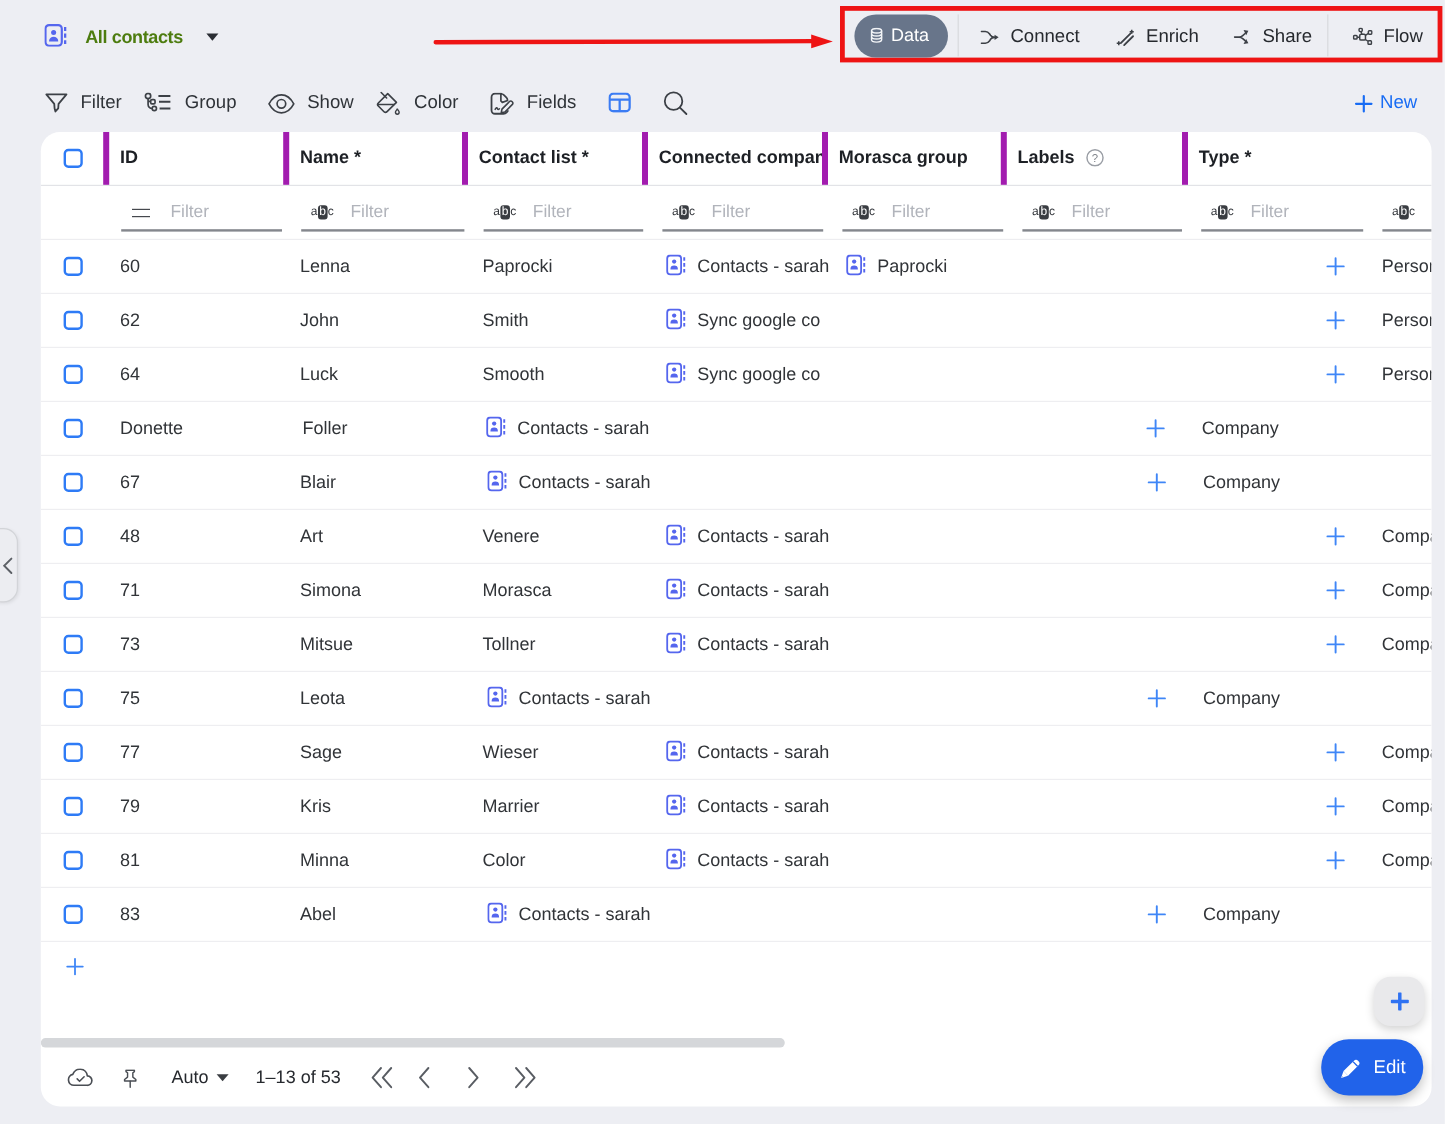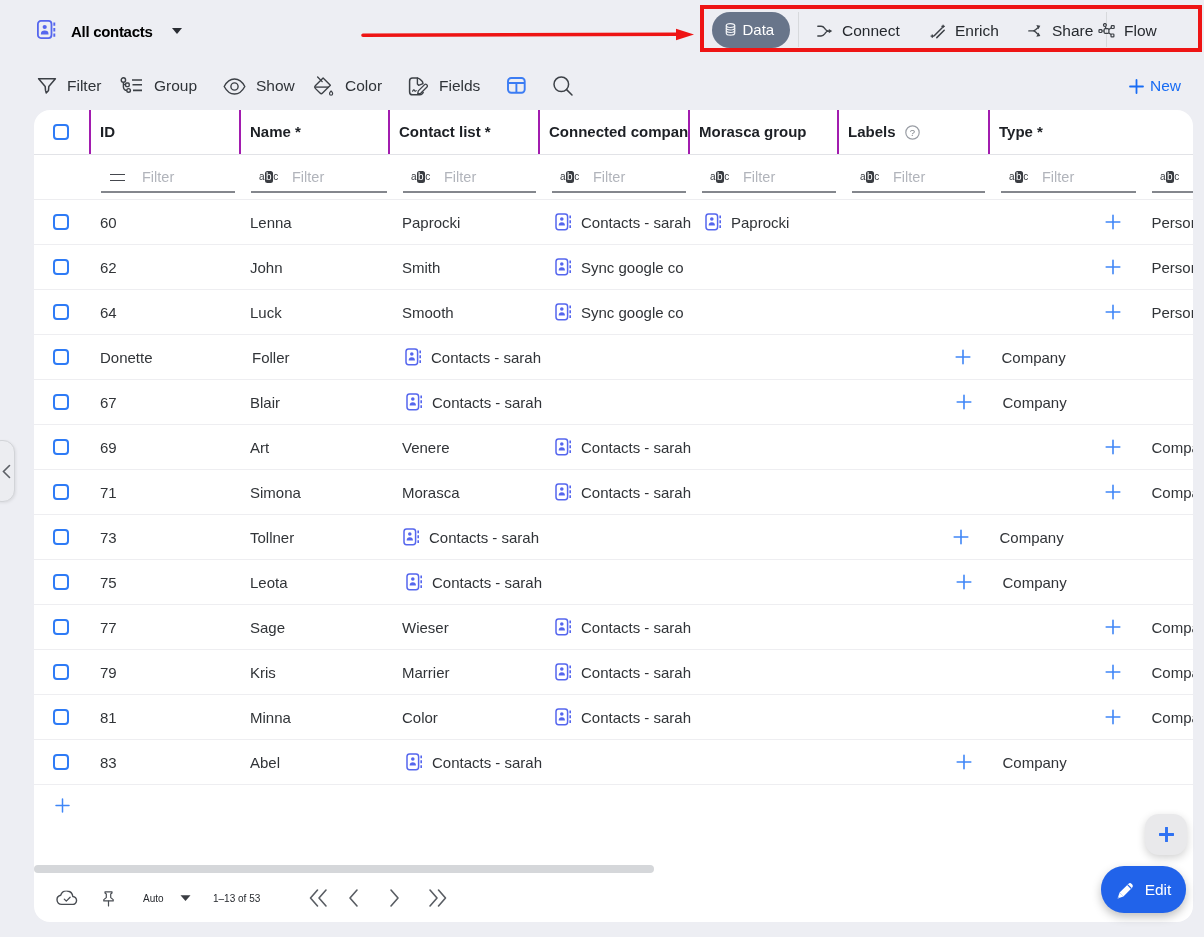--- a/index.html
+++ b/index.html
@@ -1,35 +1,35 @@
 <!DOCTYPE html>
 <html><head>
 <meta charset="utf-8">
 <style>
 html,body{margin:0;padding:0}
 body{width:1204px;height:937px;background:#edeef3;font-family:"Liberation Sans",sans-serif;position:relative;overflow:hidden;-webkit-font-smoothing:antialiased}
 .abs{position:absolute}
-.titletxt{position:absolute;left:71px;top:23px;font-size:15px;font-weight:bold;color:#000000;letter-spacing:-.3px}
+.titletxt{position:absolute;left:71px;top:23px;font-size:15px;font-weight:bold;color:#4d7c0f;letter-spacing:-.3px}
 .caret{position:absolute;left:172px;top:28px;width:0;height:0;border-left:5.5px solid transparent;border-right:5.5px solid transparent;border-top:6px solid #2a2d33}
 
 .redrect{position:absolute;left:700px;top:5px;width:502px;height:47px;border:4px solid #ee1414;box-sizing:border-box}
 
 .pill{position:absolute;left:711.5px;top:12px;width:78.5px;height:35.5px;border-radius:18px;background:#68758a;display:flex;align-items:center}
 .pill span{color:#fff;font-size:15px;margin-left:7px}
 .tabitem{position:absolute;top:18px;height:26px;display:flex;align-items:center;color:#26292e;font-size:15.5px}
 .tabitem svg{margin-right:9px}
 .tdiv{position:absolute;top:12px;width:1px;height:35px;background:#d7d9dc}
 
 .titem{position:absolute;top:75px;height:22px;display:flex;align-items:center;color:#2f3338;font-size:15.5px}
 .titem svg{margin-right:10px}
 .newbtn{position:absolute;left:1129px;top:75px;height:22px;display:flex;align-items:center;color:#186cf4;font-size:15.5px}
 
 .card{position:absolute;left:34px;top:110px;width:1159px;height:812px;background:#fff;border-radius:16px;overflow:hidden}
 .hrow{display:flex;height:44px;border-bottom:1px solid #e2e3e7;font-weight:bold;font-size:15px;color:#1d2025}
-.hrow .c{border-right:2px solid #a21caf;box-sizing:border-box;line-height:44px;padding-left:9px;white-space:nowrap;overflow:hidden}
+.hrow .c{border-right:5px solid #a21caf;box-sizing:border-box;line-height:44px;padding-left:9px;white-space:nowrap;overflow:hidden}
 .hrow .c:last-child{border-right:none}
 .frow{display:flex;height:44px;border-bottom:1px solid #ededf0}
 .frow .c{position:relative;box-sizing:border-box}
 .c0{width:57px;flex:none}.c1{width:150px;flex:none}.c2{width:152px;flex:none}.c3{width:149px;flex:none}.c4{width:150px;flex:none}.c5{width:150px;flex:none}.c6{width:149px;flex:none}.c7{width:151px;flex:none}.c8{flex:1;min-width:0}
 .drow{display:flex;height:44px;border-bottom:1px solid #eeeef1;font-size:15px;color:#313438}
 .drow .c{box-sizing:border-box;line-height:46px;padding-left:9px;white-space:nowrap;overflow:hidden}
 .cb{width:16px;height:16px;border:2px solid #2e7bf6;border-radius:4px;box-sizing:border-box;background:#fff}
 .hcb{margin:14px 0 0 10px}
 .rcb{margin:14px 0 0 19px}
 .fl-under{position:absolute;left:10px;right:6px;bottom:6.5px;height:1.3px;background:#84878d}
@@ -37,21 +37,21 @@
 .abc{position:absolute;left:18px;top:16px;width:26px;height:12px;color:#33363b;font-size:10px;letter-spacing:0;line-height:12px}
 .abc b{display:inline-block;background:#3a3d42;color:#fff;border-radius:2.5px;padding:0 1px;font-weight:normal;margin:0 .5px}
 .numic{position:absolute;left:19px;top:19px;width:15px}
 .numic div{height:1.4px;background:#45484e;margin-bottom:4.6px}
 .cellicon{display:inline-block;vertical-align:middle;margin-top:-4px}
 .plusic{display:block;margin:14px 0 0 114px}
 
 .hscroll{position:absolute;left:0px;top:755px;width:620px;height:8px;border-radius:4px;background:#d5d7da}
 .cfoot{position:absolute;left:0;top:763px;width:100%;height:49px}
 .cfoot>*{position:absolute;top:50%;transform:translateY(-50%)}
-.cfoot .ftxt{font-size:10px;color:#26292e}
+.cfoot .ftxt{font-size:15px;color:#26292e}
 
 .fab{position:absolute;left:1145px;top:814px;width:42px;height:41px;border-radius:14px;background:#e9e9eb;box-shadow:0 3px 8px rgba(0,0,0,.18);display:flex;align-items:center;justify-content:center}
 .editbtn{position:absolute;left:1101px;top:866px;width:85px;height:47px;border-radius:23px;background:#2163ea;box-shadow:0 4px 10px rgba(0,0,0,.25);display:flex;align-items:center;justify-content:center;color:#fff;font-size:15.5px}
 .editbtn svg{margin-right:9px}
 
 .lefthandle{position:absolute;left:-11px;top:440px;width:26px;height:62px;border-radius:12px;background:#ecedf1;border:1px solid #d2d4d8;box-shadow:1px 1px 3px rgba(0,0,0,.08);box-sizing:border-box}
 </style>
 </head>
 <body>
 
@@ -98,21 +98,21 @@
 </div>
 <div class="tabitem" style="left:1028px">
   <svg width="15" height="14" viewBox="0 0 15 14">
     <path d="M0.8 6.9 H4.7 M4.7 6.9 C6 6.9 6.7 6.5 7.6 5.7 L9.6 3.9 M4.7 6.9 C6 6.9 6.7 7.3 7.6 8.1 L9.6 9.9" fill="none" stroke="#3c4046" stroke-width="1.35" stroke-linecap="round"></path>
     <polygon points="8.3,1.1 12.3,1.7 10.5,5.3" fill="#3c4046"></polygon>
     <polygon points="8.3,12.7 12.3,12.1 10.5,8.5" fill="#3c4046"></polygon>
   </svg>
   <span>Share</span>
 </div>
 <div class="tdiv" style="left:1106px"></div>
-<div class="tabitem" style="left:1098px">
+<div class="tabitem" style="left:1127px">
   <svg width="17" height="16" viewBox="0 0 17 16">
     <rect x="6.1" y="5.6" width="4.8" height="4.8" rx="1.2" fill="none" stroke="#3c4046" stroke-width="1.25"></rect>
     <rect x="1" y="6.6" width="2.9" height="2.9" rx="0.7" fill="none" stroke="#3c4046" stroke-width="1.2"></rect>
     <circle cx="6.9" cy="2" r="1.45" fill="none" stroke="#3c4046" stroke-width="1.2"></circle>
     <rect x="13.3" y="2.6" width="2.9" height="2.9" rx="0.7" fill="none" stroke="#3c4046" stroke-width="1.2"></rect>
     <rect x="13" y="11" width="2.9" height="2.9" rx="0.7" fill="none" stroke="#3c4046" stroke-width="1.2"></rect>
     <path d="M3.9 8 h2.2 M7.3 3.4 L7.9 5.6 M10.9 6.4 L13.3 4.8 M10.9 9.9 L13 11.4" stroke="#3c4046" stroke-width="1.2"></path>
   </svg>
   <span>Flow</span>
 </div>
@@ -345,21 +345,21 @@
         <svg class="plusic" width="16" height="16" viewBox="0 0 16 16">
           <path d="M8 1.2 V14.8 M1.2 8 H14.8" stroke="#3f86f7" stroke-width="1.6" stroke-linecap="round"></path>
         </svg>
       </div>
 <div class="c c8" style="padding-left:9.5px">Company</div>
 </div>
 <div class="drow">
 <div class="c c0" style="padding-left:0">
         <div class="cb rcb"></div>
       </div>
-<div class="c c1">69</div>
+<div class="c c1">48</div>
 <div class="c c2">Art</div>
 <div class="c c3">Venere</div>
 <div class="c c4" style="padding-left:13px"><svg class="cellicon" width="18" height="18" viewBox="0 0 18 18">
           <rect x="1" y="0.9" width="11.6" height="15.8" rx="2.6" fill="none" stroke="#5566ee" stroke-width="1.5"></rect>
           <circle cx="6.8" cy="6" r="1.8" fill="#5566ee"></circle>
           <path d="M3.7 12.1 a3.1 2.9 0 0 1 6.2 0 v0.5 h-6.2 z" fill="#5566ee"></path>
           <path d="M15.2 2.4 v2.8 M15.2 7.2 v3 M15.2 12.2 v2.8" stroke="#5566ee" stroke-width="1.6" fill="none"></path>
         </svg><span style="margin-left:8px">Contacts - sarah</span></div>
 <div class="c c5"></div>
 <div class="c c6"></div>
@@ -390,20 +390,21 @@
           <path d="M8 1.2 V14.8 M1.2 8 H14.8" stroke="#3f86f7" stroke-width="1.6" stroke-linecap="round"></path>
         </svg>
       </div>
 <div class="c c8" style="padding-left:9.5px">Company</div>
 </div>
 <div class="drow">
 <div class="c c0" style="padding-left:0">
         <div class="cb rcb"></div>
       </div>
 <div class="c c1">73</div>
+<div class="c c2">Mitsue</div>
 <div class="c c3">Tollner</div>
 <div class="c c4" style="padding-left:13px"><svg class="cellicon" width="18" height="18" viewBox="0 0 18 18">
           <rect x="1" y="0.9" width="11.6" height="15.8" rx="2.6" fill="none" stroke="#5566ee" stroke-width="1.5"></rect>
           <circle cx="6.8" cy="6" r="1.8" fill="#5566ee"></circle>
           <path d="M3.7 12.1 a3.1 2.9 0 0 1 6.2 0 v0.5 h-6.2 z" fill="#5566ee"></path>
           <path d="M15.2 2.4 v2.8 M15.2 7.2 v3 M15.2 12.2 v2.8" stroke="#5566ee" stroke-width="1.6" fill="none"></path>
         </svg><span style="margin-left:8px">Contacts - sarah</span></div>
 <div class="c c5"></div>
 <div class="c c6"></div>
 <div class="c c7" style="padding-left:0">

